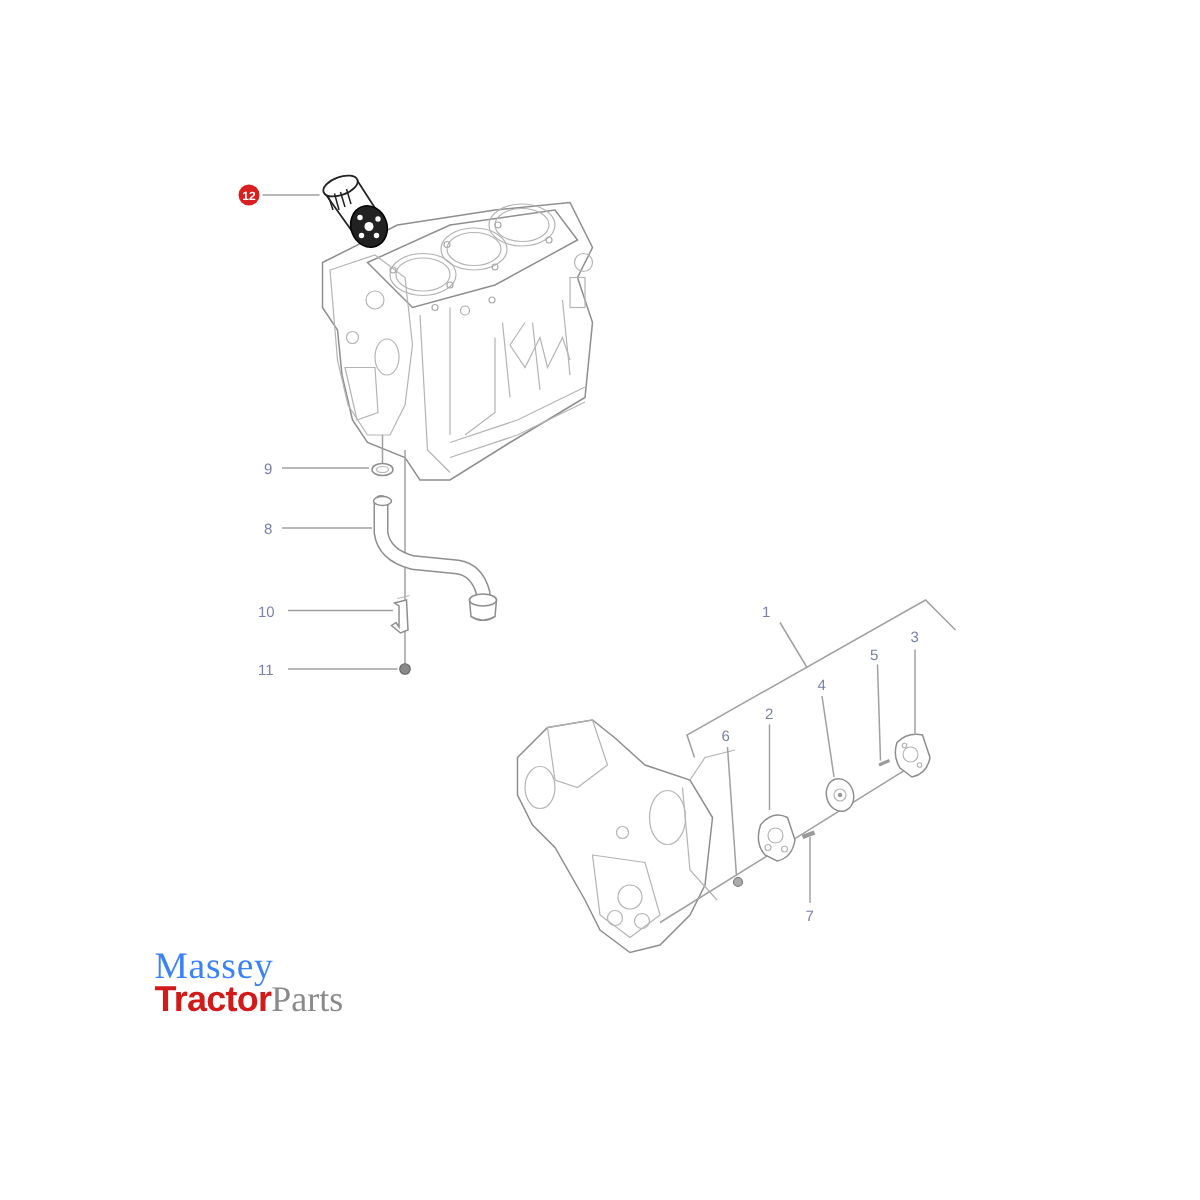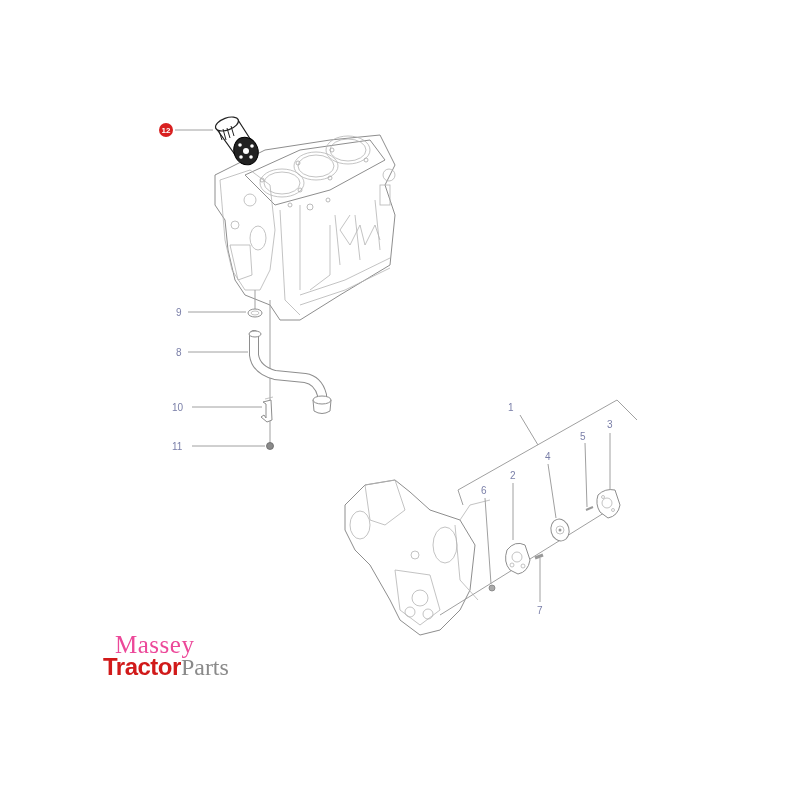--- a/index.html
+++ b/index.html
@@ -4,21 +4,21 @@
   <style>
     html, body { margin: 0; padding: 0; background: #ffffff; }
     body { width: 800px; height: 800px; position: relative; overflow: hidden; font-family: "Liberation Sans", sans-serif; }
     #diagram { position: absolute; left: 0; top: 0; width: 800px; height: 800px; }
     .callout-text { font-family: "Liberation Sans", sans-serif; font-size: 10px; fill: #7a7fa8; }
     .callout-line { stroke: #a0a0a0; stroke-width: 1; fill: none; }
     .part { stroke: #8e8e8e; stroke-width: 1; fill: #ffffff; }
     .part-thin { stroke: #b4b4b4; stroke-width: 0.8; fill: none; }
     .part-dark { stroke: #222; stroke-width: 1.2; fill: #fff; }
     .logo { position: absolute; left: 103px; top: 632px; width: 170px; line-height: 1; }
-    .logo-line1 { font-family: "Liberation Serif", serif; font-size: 25px; color: #ec4899; letter-spacing: 0.5px; display: block; font-weight: normal; margin-left: 12px; }
+    .logo-line1 { font-family: "Liberation Serif", serif; font-size: 25px; color: #3b82f6; letter-spacing: 0.5px; display: block; font-weight: normal; }
     .logo-line2 { display: block; margin-top: -2px; white-space: nowrap; }
     .logo-red { font-family: "Liberation Sans", sans-serif; font-weight: bold; font-size: 24px; color: #d11a1a; letter-spacing: -0.5px; }
     .logo-grey { font-family: "Liberation Serif", serif; font-size: 24px; color: #8a8a8a; }
   </style>
 </head>
 <body>
 
 <svg id="diagram" viewBox="0 0 800 800" xmlns="http://www.w3.org/2000/svg">
 
   <g>

